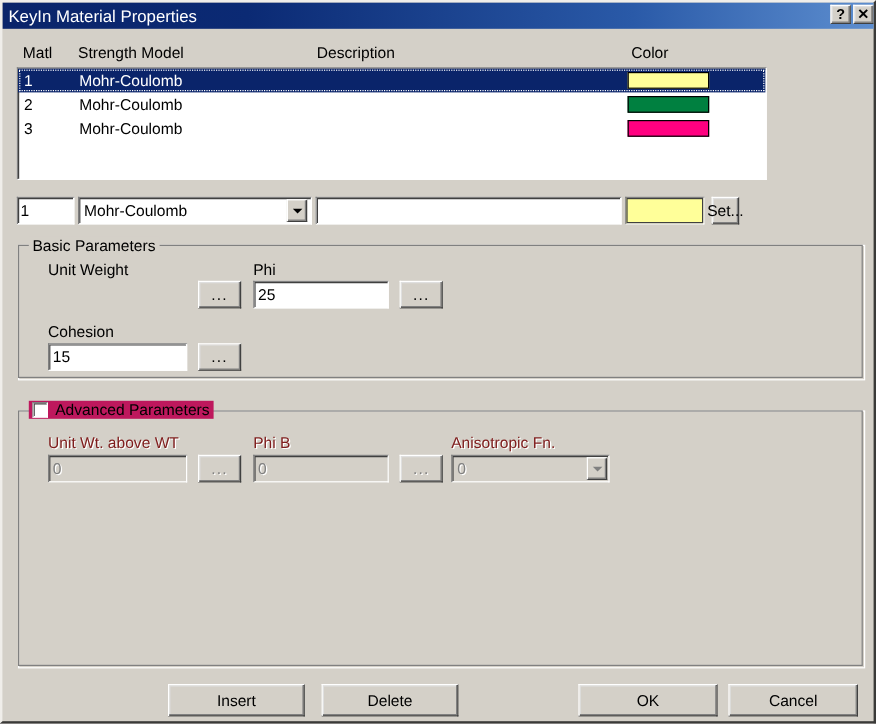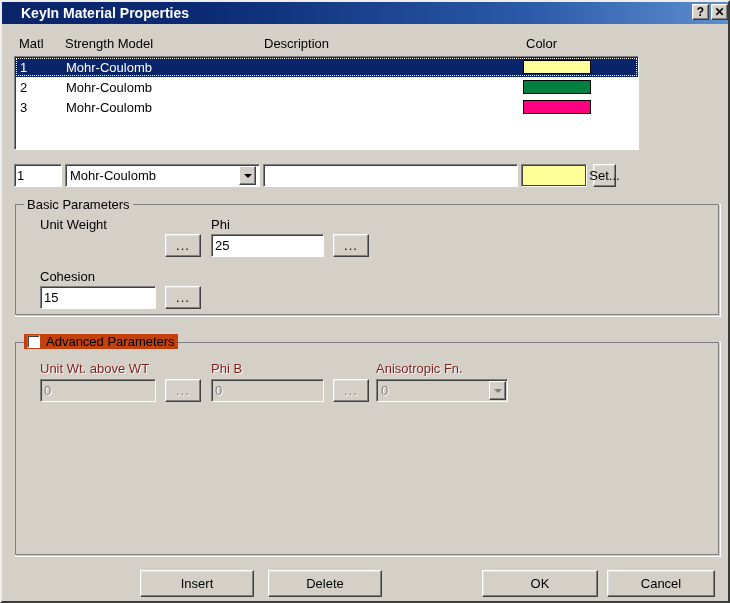--- a/index.html
+++ b/index.html
@@ -30,23 +30,23 @@
     left: 0; top: 0;
     width: 730px;
     height: 22px;
     background: linear-gradient(to right, #0a246a 0%, #0b2a74 28%, #2a5aa8 72%, #5e8fd0 100%);
     display: flex;
     align-items: center;
   }
   #title-text {
     color: #ffffff;
     font-size: 14px;
-    font-weight: bold;
+    font-weight: normal;
     letter-spacing: 0px;
-    padding-left: 19px;
+    padding-left: 5px;
     white-space: nowrap;
   }
   .title-btns {
     position: absolute;
     right: 4px;
     top: 2px;
     display: flex;
     gap: 2px;
   }
   .title-btn {
@@ -289,21 +289,21 @@
     width: 706px; height: 113px;
   }
   #group-advanced {
     left: 13px; top: 340px;
     width: 706px; height: 215px;
   }
   .adv-legend-wrap {
     position: absolute;
     top: -9px;
     left: 8px;
-    background: #c2410c;
+    background: #be185d;
     padding: 0 3px;
     display: flex;
     align-items: center;
     gap: 6px;
     z-index: 2;
   }
   .checkbox {
     width: 13px; height: 13px;
     background: #ffffff;
     border-top: 1px solid #808080;

